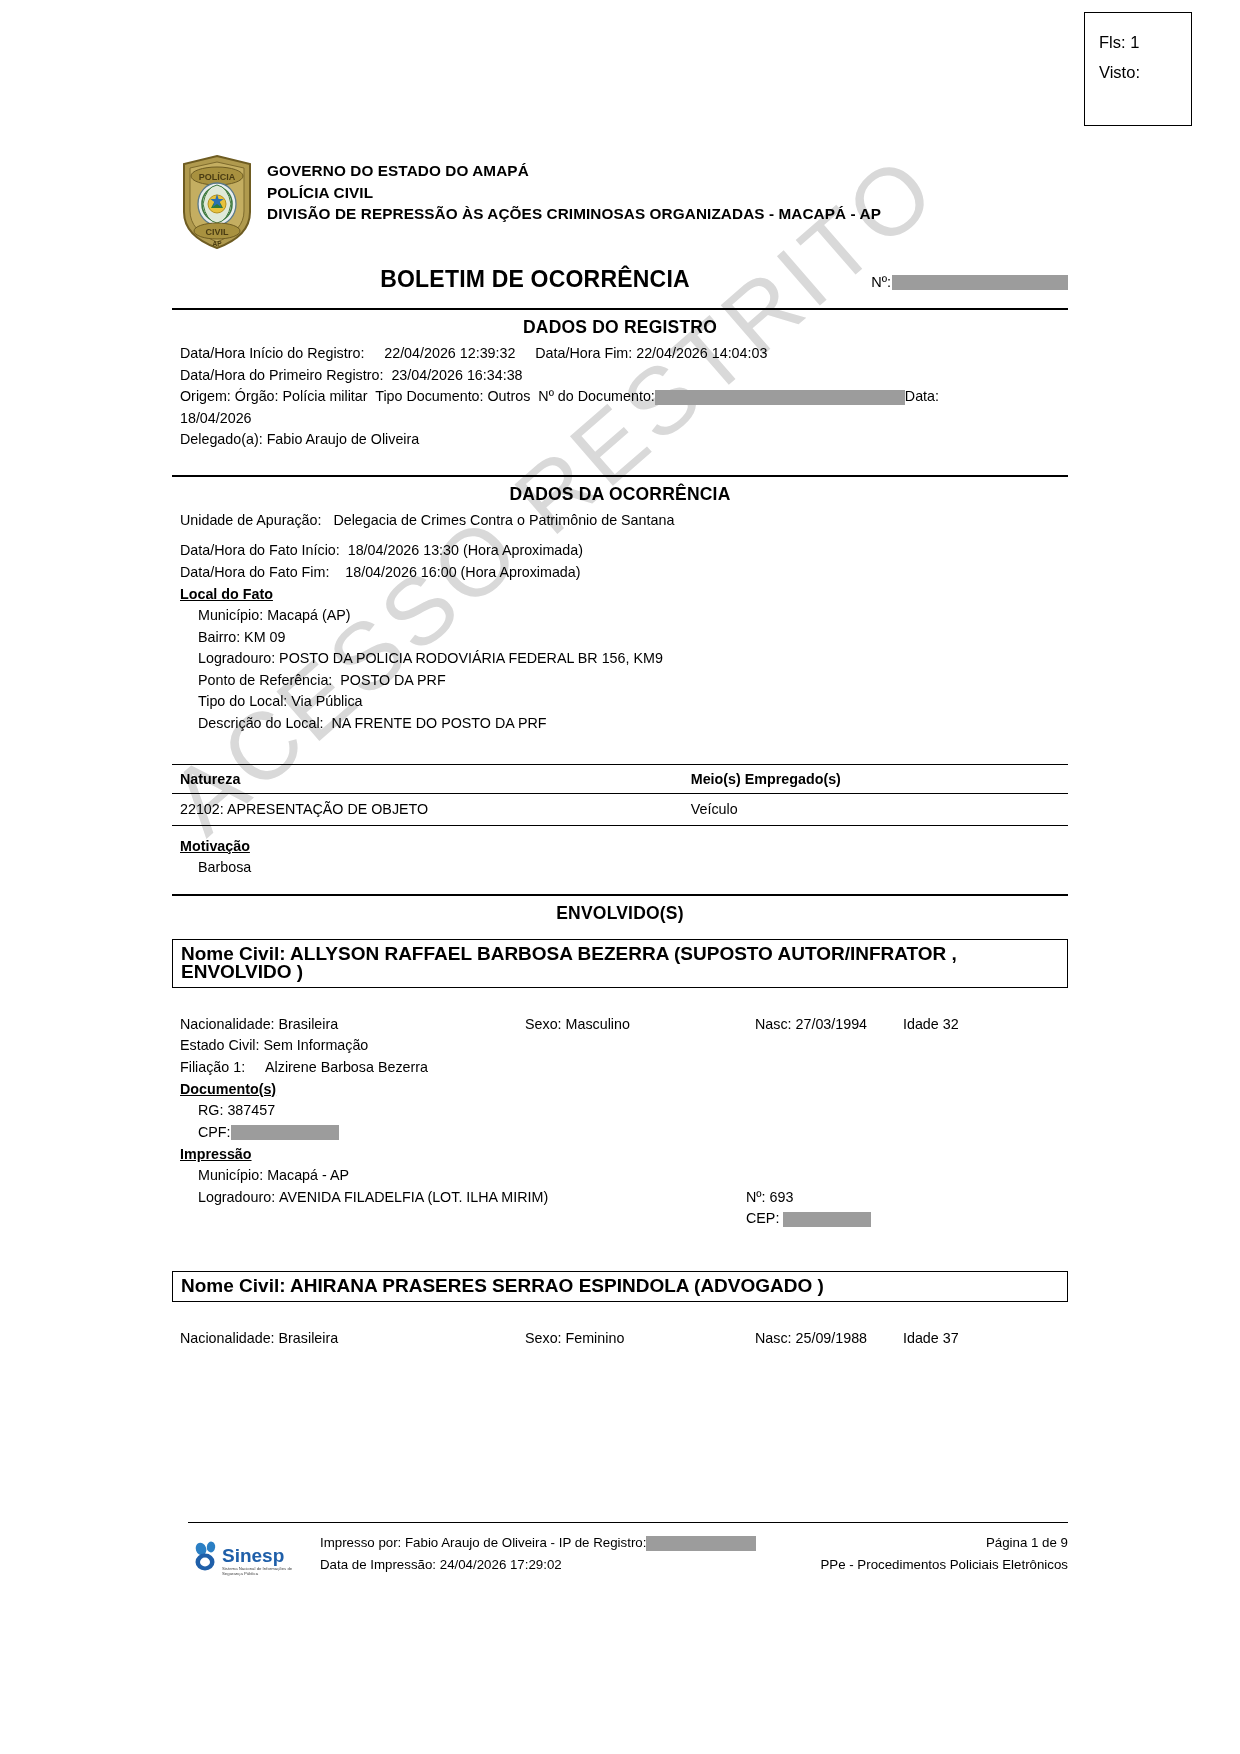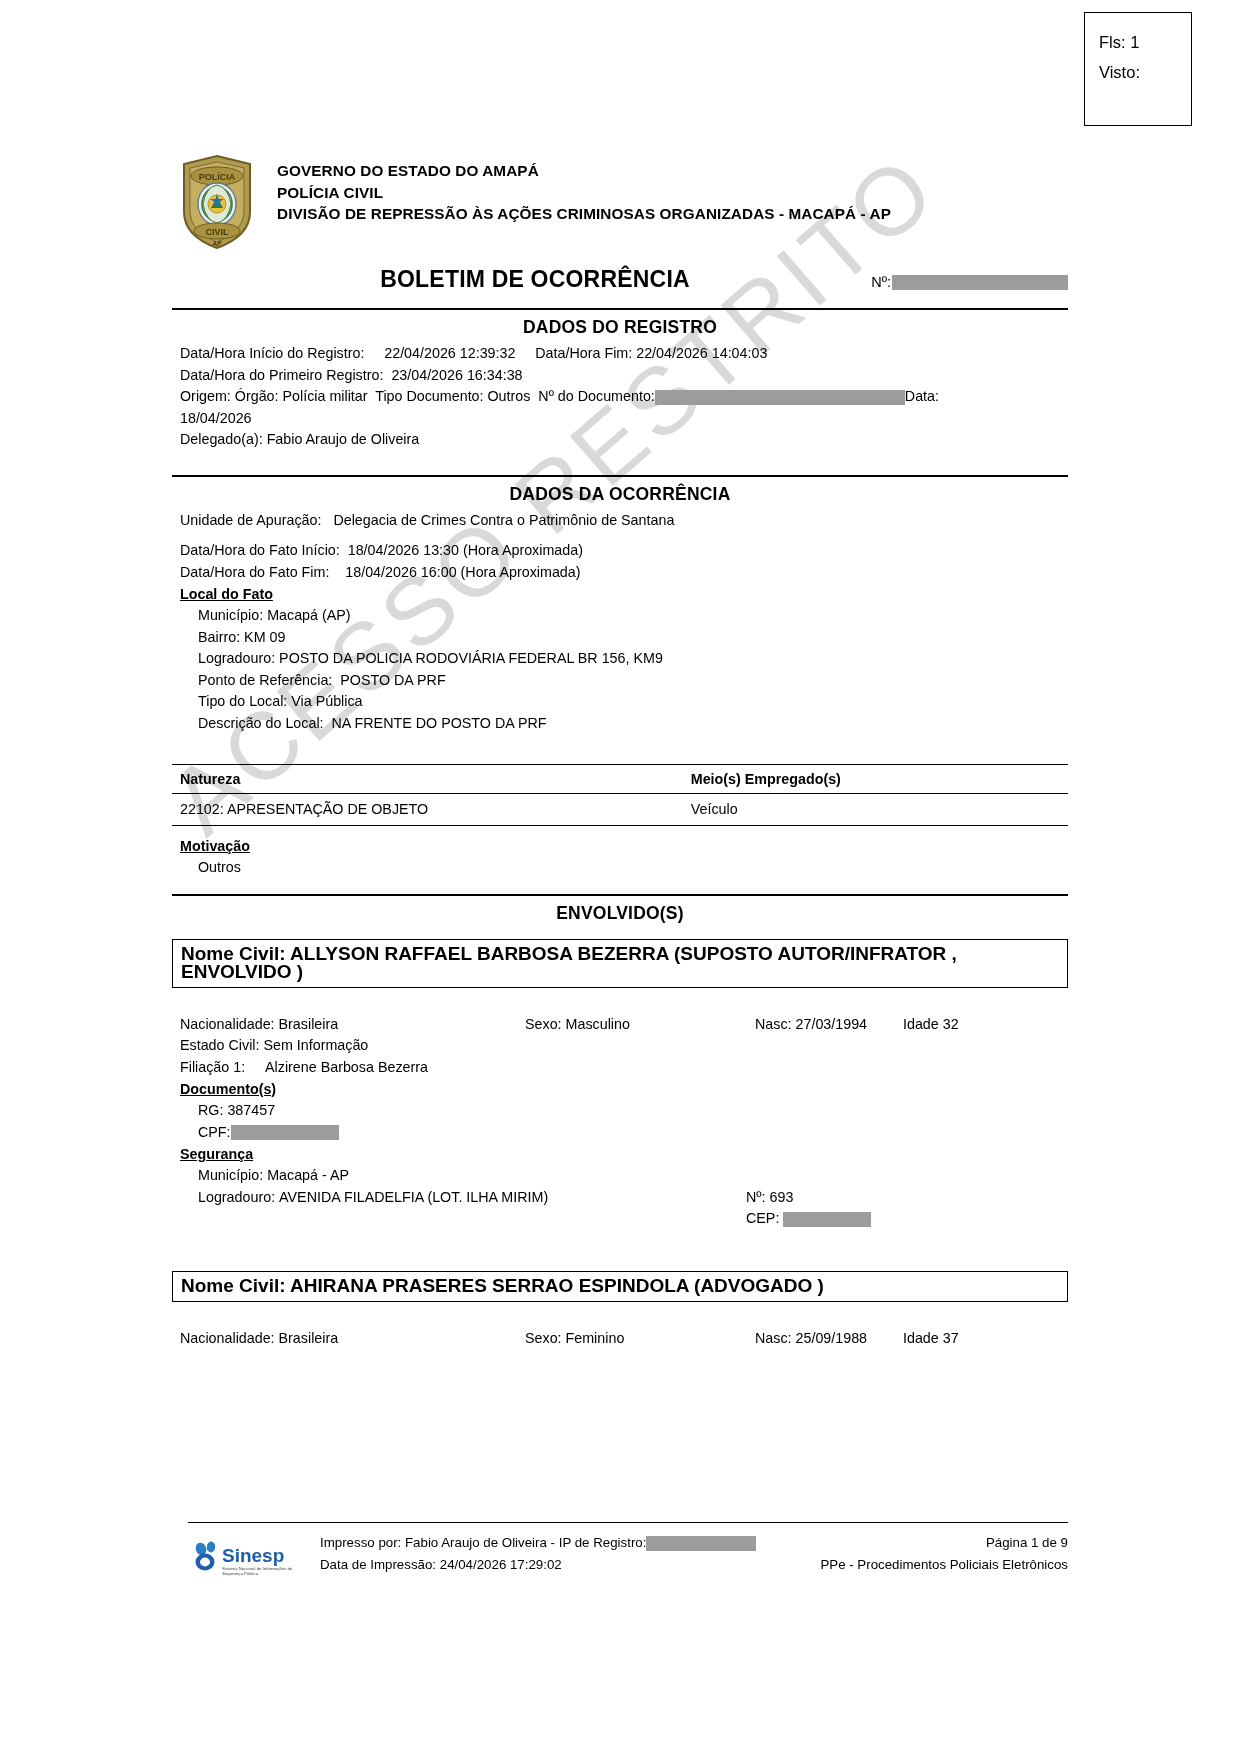--- a/index.html
+++ b/index.html
@@ -62,21 +62,21 @@
     width: 1240px;
     padding: 0 172px 0 172px;
     z-index: 8;
   }
 
   
   .doc-header {
     display: flex;
     align-items: flex-start;
     margin-top: 150px;
-    gap: 23px;
+    gap: 13px;
   }
   .brasao {
     width: 74px;
     height: 96px;
     flex: 0 0 74px;
     position: relative;
     margin-left: 8px;
     margin-top: 4px;
   }
   .org-lines {
@@ -319,21 +319,21 @@
       <tr>
         <td>22102: APRESENTAÇÃO DE OBJETO</td>
         <td class="nat-col-2">Veículo</td>
       </tr>
     </tbody>
   </table>
 
   <div class="gap-sm"></div>
 
   <div class="sub-head">Motivação</div>
-  <div class="line indent">Outros</div>
+  <div class="line indent">Barbosa</div>
 
   <div class="gap-sm"></div>
   <div class="rule-thick"></div>
 
   <div class="section-title">ENVOLVIDO(S)</div>
 
   <div class="name-bar">Nome Civil: ALLYSON RAFFAEL BARBOSA BEZERRA (SUPOSTO AUTOR/INFRATOR , ENVOLVIDO )</div>
 
   <div class="gap-lg"></div>
 
@@ -347,21 +347,21 @@
   <div class="line">Estado Civil: Sem Informação</div>
 
   <div class="line"><span>Filiação 1:</span><span>&nbsp;&nbsp;&nbsp;&nbsp;&nbsp;</span><span>Alzirene Barbosa Bezerra</span></div>
 
   <div class="sub-head">Documento(s)</div>
 
   <div class="line indent"><span>RG:</span><span>&nbsp;</span><span>387457</span></div>
 
   <div class="line indent"><span>CPF:</span><span class="redaction" style="width:108px;"></span></div>
 
-  <div class="sub-head">Segurança</div>
+  <div class="sub-head">Impressão</div>
 
   <div class="line indent"><span>Município:</span><span>&nbsp;</span><span>Macapá - AP</span></div>
 
   <div class="addr-row">
     <div class="addr-left"><span>Logradouro:</span><span>&nbsp;</span><span>AVENIDA FILADELFIA (LOT. ILHA MIRIM)</span></div>
     <div><span>Nº:</span><span>&nbsp;</span><span>693</span></div>
   </div>
 
   <div class="addr-row">
     <div class="addr-left">&nbsp;</div>

